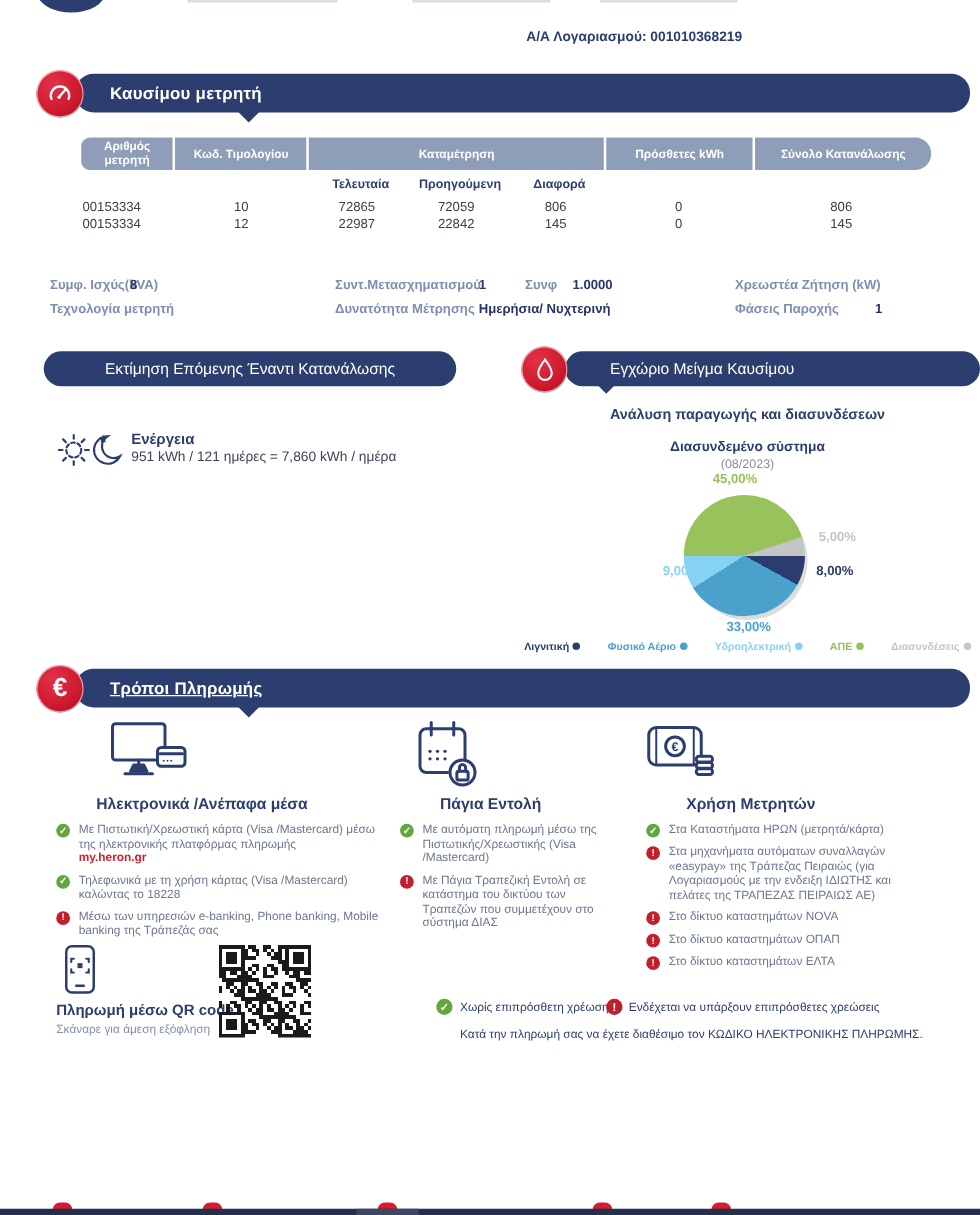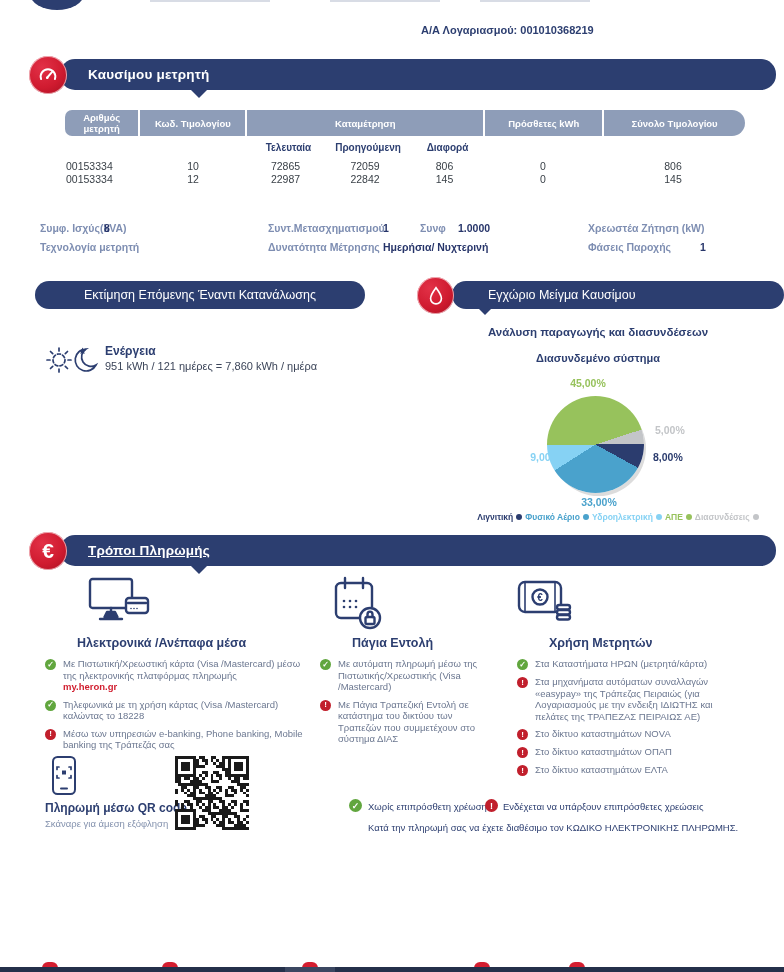--- a/index.html
+++ b/index.html
@@ -43,22 +43,22 @@
 
   
   .pill{position:absolute;background:#2c3e70;border-radius:14px;height:28px;color:#fff;
         display:flex;align-items:center;font-weight:normal;font-size:12.5px;}
   .center-title{position:absolute;text-align:center;font-weight:bold;color:#2c3e70;}
   .energy-value{position:absolute;font-size:11px;color:#3c4559;}
 
   .pie{position:absolute;left:547px;top:396px;width:97px;height:97px;border-radius:50%;
        box-shadow:3px 4px 0 -1px #dcdcdc;}
   .pct{position:absolute;font-size:10.5px;font-weight:bold;white-space:nowrap;}
-  .legend{position:absolute;left:468px;top:512px;width:300px;display:flex;justify-content:center;
-          gap:3px;font-size:8.5px;font-weight:bold;align-items:center;}
+  .legend{position:absolute;left:448px;top:512px;width:300px;display:flex;justify-content:center;
+          gap:22px;font-size:8.5px;font-weight:bold;align-items:center;}
   .legend-item{display:flex;align-items:center;gap:3px;white-space:nowrap;}
   .legend-dot{width:6px;height:6px;border-radius:50%;display:inline-block;}
 
   
   .pay-head{position:absolute;font-size:12.5px;font-weight:bold;color:#2c3e70;padding-left:32px;}
   .pay-col{position:absolute;font-size:9.5px;line-height:11.5px;color:#6b7790;}
   .bullet{display:flex;gap:7px;margin-bottom:6px;}
   .b-icon{flex:0 0 11px;width:11px;height:11px;border-radius:50%;margin-top:1px;
           display:flex;align-items:center;justify-content:center;color:#fff;font-weight:bold;font-size:8px;line-height:1;}
   .b-check{background:#61a63e;}
@@ -106,21 +106,21 @@
     </svg>
   </div>
   <div class="pointer" style="left:190px;top:89px;"></div>
 
   <div class="tbl">
     <div class="tbl-head">
       <div class="th first c1">Αριθμός μετρητή</div>
       <div class="th c2">Κωδ. Τιμολογίου</div>
       <div class="th" style="width:238px;">Καταμέτρηση</div>
       <div class="th c4">Πρόσθετες kWh</div>
-      <div class="th last c5">Σύνολο Τιμολογίου</div>
+      <div class="th last c5">Σύνολο Κατανάλωσης</div>
     </div>
     <div class="tbl-sub">
       <div class="c1"></div>
         <div class="c2" style="margin-left:4px;"></div>
       <div class="cs td">Τελευταία</div>
       <div class="cs2 td">Προηγούμενη</div>
       <div class="cs td">Διαφορά</div>
     </div>
     <div style="height:6px;"></div>
     <div class="tr">
@@ -184,20 +184,21 @@
       <line x1="4.5" y1="27.5" x2="6.7" y2="25.3"></line>
         <line x1="19.3" y1="12.7" x2="21.5" y2="10.5"></line>
       <path d="M40 8 a11 11 0 1 0 10 16 a9 9 0 0 1 -10 -16 Z"></path>
       <path d="M36.5 6.5 l1 2.2 2.4 .3 -1.8 1.7 .5 2.4 -2.1 -1.2 -2.1 1.2 .5 -2.4 -1.8 -1.7 2.4 -.3 Z" fill="#2c3e70" stroke="none"></path>
     </svg>
   </div>
   <div class="abs" style="left:105px;top:344px;font-size:12px;font-weight:bold;color:#2c3e70;">Ενέργεια</div>
   <div class="energy-value" style="left:105px;top:360px;">951 kWh / 121 ημέρες = 7,860 kWh / ημέρα</div>
 
   <div class="center-title" style="left:448px;top:352px;width:300px;font-size:11px;">Διασυνδεμένο σύστημα</div>
+  <div class="center-title" style="left:448px;top:366px;width:300px;font-size:10px;font-weight:normal;color:#8a8f99;">(08/2023)</div>
 
   <span class="pct" style="left: 557px; top: 377px; width: 62px; text-align: center; color: rgb(151, 194, 92);">45,00%</span>
   <span class="pct" style="left: 655px; top: 424px; color: rgb(195, 197, 200);">5,00%</span>
   <span class="pct" style="left: 653px; top: 451px; color: rgb(43, 60, 110);">8,00%</span>
   <span class="pct" style="left: 508px; top: 451px; width: 52px; text-align: right; color: rgb(134, 210, 244);">9,00%</span>
   <span class="pct" style="left: 568px; top: 496px; width: 62px; text-align: center; color: rgb(74, 162, 204);">33,00%</span>
 
   <div class="pie" style="background: conic-gradient(from 270deg, rgb(151, 194, 92) 0%, rgb(151, 194, 92) 45%, rgb(195, 197, 200) 45%, rgb(195, 197, 200) 50%, rgb(43, 60, 110) 50%, rgb(43, 60, 110) 58%, rgb(74, 162, 204) 58%, rgb(74, 162, 204) 91%, rgb(134, 210, 244) 91%, rgb(134, 210, 244) 100%);"></div>
 
   <div class="legend">

